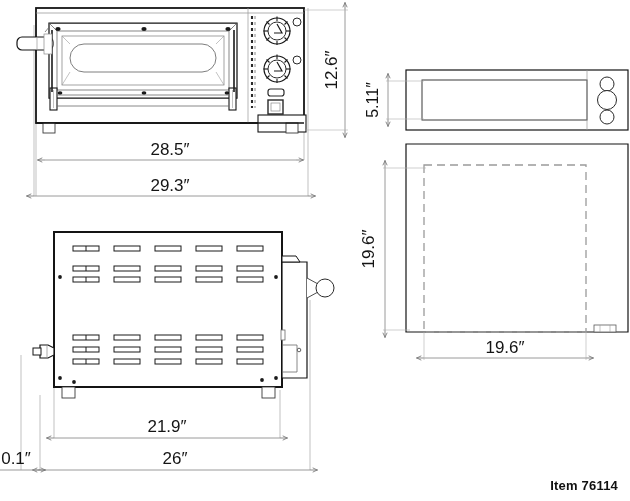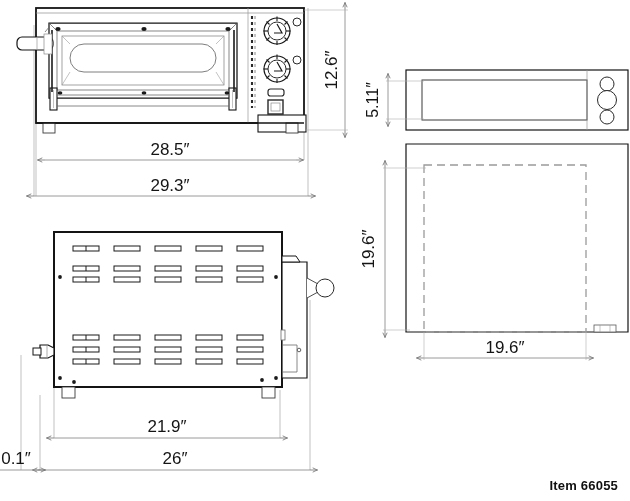--- a/index.html
+++ b/index.html
@@ -357,15 +357,15 @@
     <text class="dim-text" x="175" y="464" text-anchor="middle">26″</text>
   </g>
 
   <g>
     <line x1="0" y1="470" x2="38" y2="470" stroke="#8f8f8f" stroke-width="0.9" marker-end="url(#ar-r)"></line>
     <text class="dim-text" x="16" y="464" text-anchor="middle">0.1″</text>
   </g>
 
 </svg>
 
-<div class="item-label">Item 66055</div>
+<div class="item-label">Item 76114</div>
 
 </div>
 
 </body></html>

